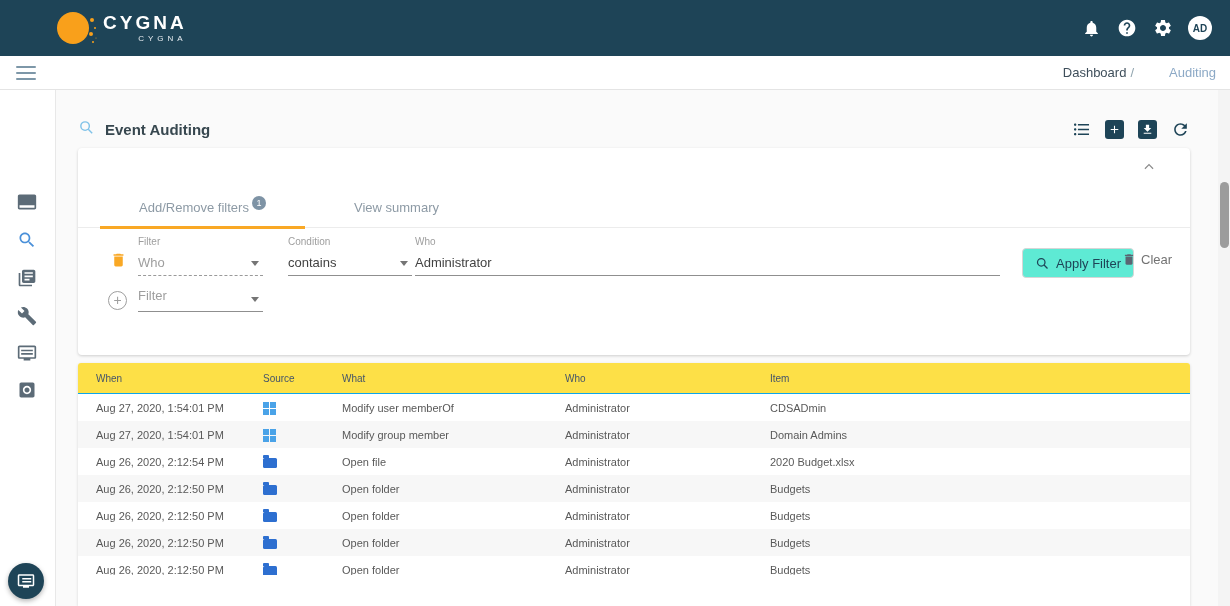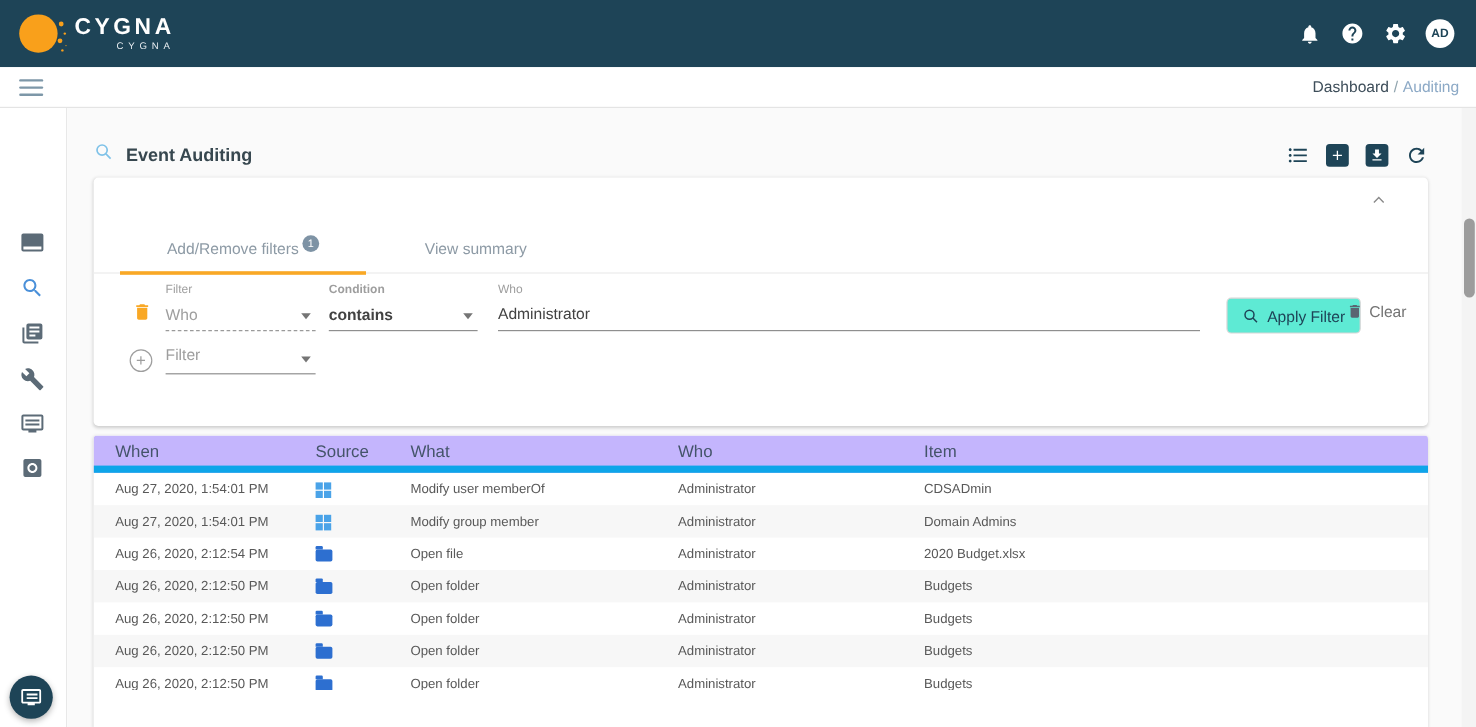--- a/index.html
+++ b/index.html
@@ -1,21 +1,21 @@
 <!DOCTYPE html>
 <html><head>
 <meta charset="utf-8">
 <style>
   * { margin:0; padding:0; box-sizing:border-box; }
   html,body { width:1230px; height:606px; overflow:hidden; background:#fff;
               font-family:"Liberation Sans", sans-serif; }
 
   
   .app-header { position:absolute; left:0; top:0; width:1230px; height:56px;
-                background:#1e4457; display:flex; align-items:center; }
+                background:#1e4457; display:flex; align-items:center;padding-left:41px; }
   .logo-wrap { display:flex; align-items:center; margin-left:16px; }
   .logo-circle { width:32px; height:32px; border-radius:50%; background:#f9a01b; position:relative; }
   .logo-circle::after { content:""; position:absolute; width:4px; height:4px; border-radius:50%;
       background:#f9a01b; right:-5px; top:6px;
       box-shadow:3px 8px 0 -1px #f9a01b, -1px 14px 0 0 #f9a01b, 4px 18px 0 -1.5px #f9a01b, 1px 22px 0 -1px #f9a01b; }
   .brand-text { margin-left:14px; color:#fff; line-height:1; }
   .brand-name { font-size:19px; font-weight:bold; letter-spacing:3px; }
   .brand-sub { font-size:8px; letter-spacing:4px; text-align:right; margin-top:3px; color:#e8edf1; }
   .hdr-icons { margin-left:auto; display:flex; align-items:center; gap:14px; margin-right:18px; }
   .hdr-icon { width:22px; height:22px; display:flex; align-items:center; justify-content:center; cursor:pointer; }
@@ -23,21 +23,21 @@
   .avatar { width:24px; height:24px; border-radius:50%; background:#fff; color:#1e4457;
             font-size:10px; font-weight:bold; display:flex; align-items:center; justify-content:center; }
 
   
   .subheader { position:absolute; left:0; top:56px; width:1230px; height:34px; background:#fff;
                border-bottom:1px solid #e4e4e4; display:flex; align-items:center; }
   .hamburger { margin-left:16px; width:20px; cursor:pointer; }
   .hamburger div { height:2px; background:#7d97a8; margin:4px 0; border-radius:1px; }
   .breadcrumb { margin-left:auto; margin-right:14px; font-size:13px; color:#3e4e5a; }
   .breadcrumb .sep { color:#90a4ae; margin:0 4px; }
-  .breadcrumb .current { color:#8ca9c6; }
+  .breadcrumb .current { color:#8ca9c6;margin-left:31px; }
 
   
   .sidebar { position:absolute; left:0; top:90px; width:56px; height:516px; background:#fff;
              border-right:1px solid #e8e8e8; }
   .side-icon { position:absolute; left:17px; width:22px; height:22px; cursor:pointer; }
   .side-icon svg { fill:#5c6b77; width:20px; height:20px; }
   .side-icon.active svg { fill:#4a90d9; }
 
   
   .main-bg { position:absolute; left:56px; top:90px; width:1174px; height:516px; background:#fafafa; }
@@ -71,21 +71,21 @@
   .filter-row { position:absolute; left:0; top:0; width:100%; }
   .trash-btn { position:absolute; left:32px; top:103px; width:18px; height:20px; cursor:pointer; }
   .trash-btn svg { fill:#f9a825; }
   .field { position:absolute; top:88px; }
   .field .flabel { font-size:10px; color:#9e9e9e; margin-bottom:6px; }
   .field .fvalue { font-size:13px; color:#424242; height:18px; display:flex; align-items:center; }
   .field .fvalue.placeholder { color:#9e9e9e; }
   .field .caret { position:absolute; right:4px; bottom:9px; width:0; height:0;
                   border-left:4px solid transparent; border-right:4px solid transparent; border-top:5px solid #757575; }
   .f-filter  { left:60px;  width:125px; border-bottom:1px dashed #9a9a9a; padding-bottom:4px; }
-  .f-cond    { left:196px; width:124px; border-bottom:1px solid #8f8f8f; padding-bottom:4px;font-weight:bold; }
+  .f-cond    { left:210px; width:124px; border-bottom:1px solid #8f8f8f; padding-bottom:4px; }
   .f-who     { left:337px; width:585px; border-bottom:1px solid #8f8f8f; padding-bottom:4px; }
   .f-who input { border:none; outline:none; font-size:13px; color:#424242; width:100%; background:transparent;
                  font-family:"Liberation Sans", sans-serif; }
   .apply-btn { position:absolute; left:944px; top:100px; height:30px; padding:0 12px; background:#5eead4;
                border:1px solid #d6d6d6; border-radius:4px; display:flex; align-items:center; gap:6px;
                font-size:13px; color:#1e4457; cursor:pointer; }
   .apply-btn svg { fill:none; stroke:#1e4457; stroke-width:2; }
   .clear-btn { position:absolute; left:1044px; top:104px; display:flex; align-items:center; gap:5px;
                font-size:13px; color:#737373; cursor:pointer; }
   .clear-btn svg { fill:#5a6572; }
@@ -95,21 +95,21 @@
               border-radius:50%; color:#9e9e9e; font-size:14px; line-height:16px; text-align:center; cursor:pointer; }
   .f-new { position:absolute; left:60px; top:140px; width:125px; border-bottom:1px solid #8f8f8f; padding-bottom:5px; }
   .f-new .fvalue { font-size:13px; color:#9e9e9e; height:18px; }
   .f-new .caret { position:absolute; right:4px; bottom:9px; width:0; height:0;
                   border-left:4px solid transparent; border-right:4px solid transparent; border-top:5px solid #757575; }
 
   
   .table-card { position:absolute; left:78px; top:363px; width:1112px; height:243px; background:#fff;
                 border-radius:3px 3px 0 0; box-shadow:0 1px 3px rgba(0,0,0,.15); overflow:hidden; }
   .tgrid { display:grid; grid-template-columns:167px 79px 223px 205px 1fr; align-items:center; padding-left:18px; }
-  .thead { height:31px; background:#c4b5fd; border-bottom:6px solid #0ea5e9; font-size:14px; color:#44546a; }
+  .thead { height:31px; background:#fde047; border-bottom:1px solid #0ea5e9; font-size:10px; color:#44546a; }
   .trows { height:181px; overflow:hidden; }
   .trow { height:27px; font-size:11px; color:#595959; cursor:pointer; }
   .trow.alt { background:#f7f7f7; }
   .src-windows { width:6px; height:6px; background:#4aa3e8; box-shadow:7px 0 #4aa3e8, 0 7px #4aa3e8, 7px 7px #4aa3e8;
                  margin-top:-6px; }
   .src-folder { width:14px; height:10px; background:#2d6fd0; border-radius:1.5px; position:relative; margin-top:2px; }
   .src-folder::before { content:""; position:absolute; top:-3px; left:0; width:6px; height:3px;
                         background:#2d6fd0; border-radius:1px 1px 0 0; }
 
   .table-footer { position:absolute; left:0; bottom:0; width:100%; height:31px; background:#fff;

